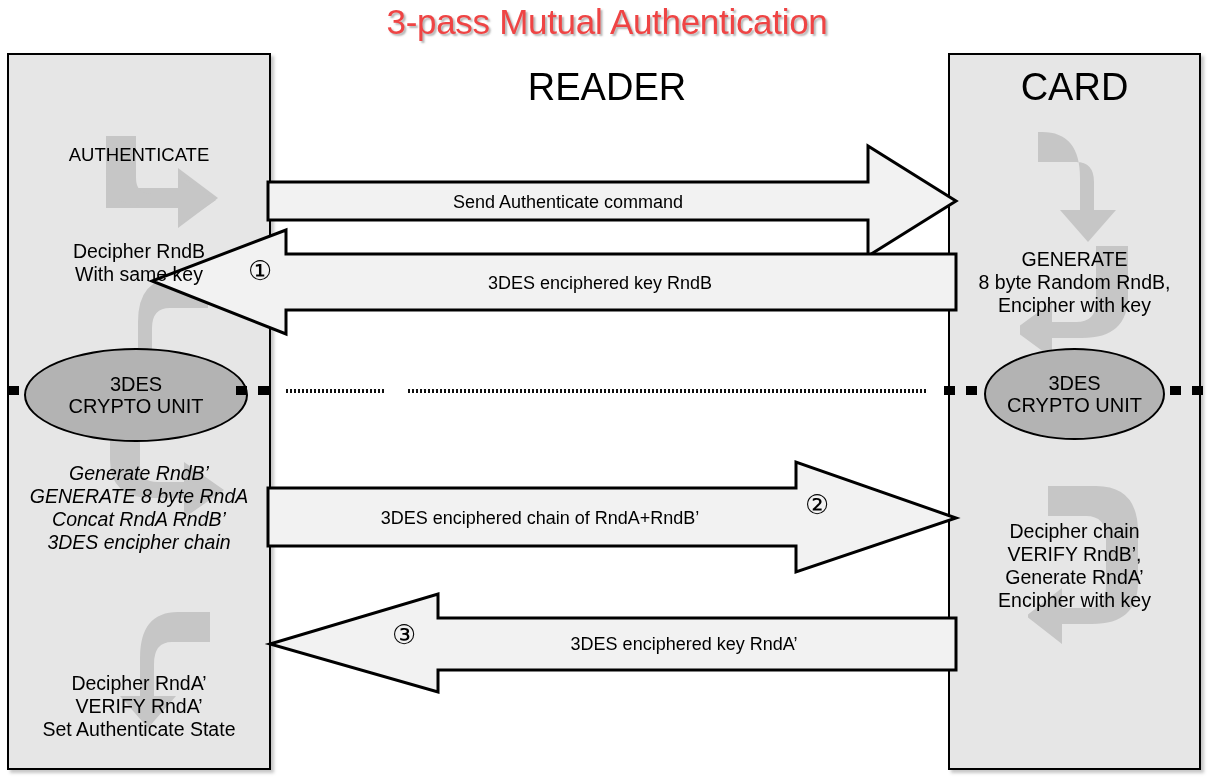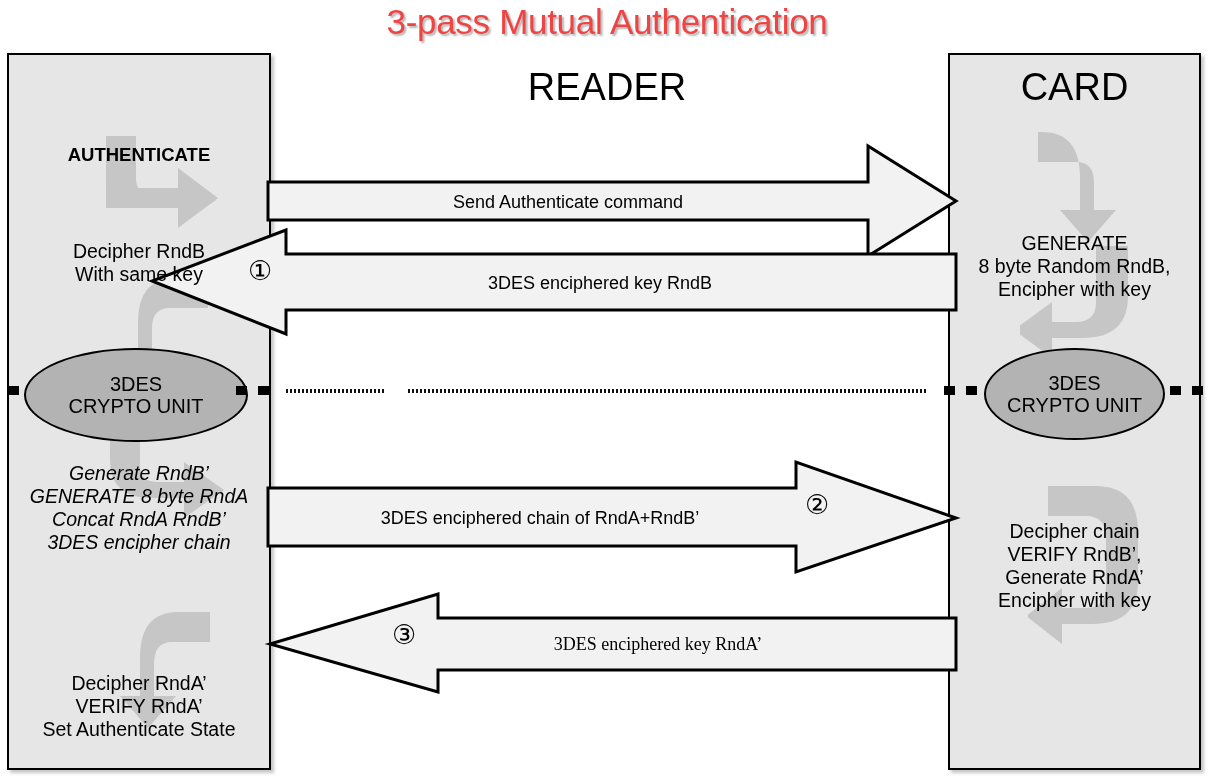--- a/index.html
+++ b/index.html
@@ -56,21 +56,21 @@
 
   
   .note {
     position: absolute;
     text-align: center;
     color: #000000;
     line-height: 1.18;
     white-space: pre;
     z-index: 6;
   }
-  .note-18 { font-size: 18.5px; font-weight: bold; }
+  .note-18 { font-size: 18.5px; }
   .note-19 { font-size: 19.5px; }
 
   
   .crypto-ellipse {
     position: absolute;
     background: #b3b3b3;
     border: 2.5px solid #000000;
     border-radius: 50%;
     box-sizing: border-box;
     display: flex;
@@ -197,21 +197,21 @@
 GENERATE 8 byte RndA
 Concat RndA RndB’
 3DES encipher chain</div>
 
   <div class="note note-19" style="left:0px; top:672px; width:278px;">Decipher RndA’
 VERIFY RndA’
 Set Authenticate State</div>
 
   <div class="party-title" id="card-title" style="left:948px; top:66px; width:253px;">CARD</div>
 
-  <div class="note note-19" style="left:948px; top:232px; width:253px;">GENERATE
+  <div class="note note-19" style="left:948px; top:248px; width:253px;">GENERATE
 8 byte Random RndB,
 Encipher with key</div>
 
   <div class="note note-19" style="left:948px; top:520px; width:253px;">Decipher chain
 VERIFY RndB’,
 Generate RndA’
 Encipher with key</div>
 
   <div class="crypto-ellipse" id="reader-crypto">
     <span>3DES</span>
@@ -255,16 +255,16 @@
   <div class="step-num" style="left:805px; top:492px;">②</div>
   <div class="msg-label" style="left:290px; top:458px; width:500px; height:120px;
               display:flex; align-items:center; justify-content:center;">3DES enciphered chain of RndA+RndB’</div>
 
   <div class="msg-arrow" style="left:268px; top:592px;">
     <svg width="690" height="104" viewBox="0 0 690 104">
       <path d="M688,26 L170,26 L170,2 L2,52 L170,100 L170,78 L688,78 Z" fill="#f2f2f2" stroke="#000000" stroke-width="3"></path>
     </svg>
   </div>
   <div class="step-num" style="left:392px; top:622px;">③</div>
-  <div class="msg-label" style="left:418px; top:592px; width:480px; height:104px;
-              display:flex; align-items:center; justify-content:center;font-family:Liberation Serif, serif;">3DES enciphered key RndA’</div>
+  <div class="msg-label" style="left:444px; top:592px; width:480px; height:104px;
+              display:flex; align-items:center; justify-content:center;">3DES enciphered key RndA’</div>
 
 </div>
 
 </body></html>

